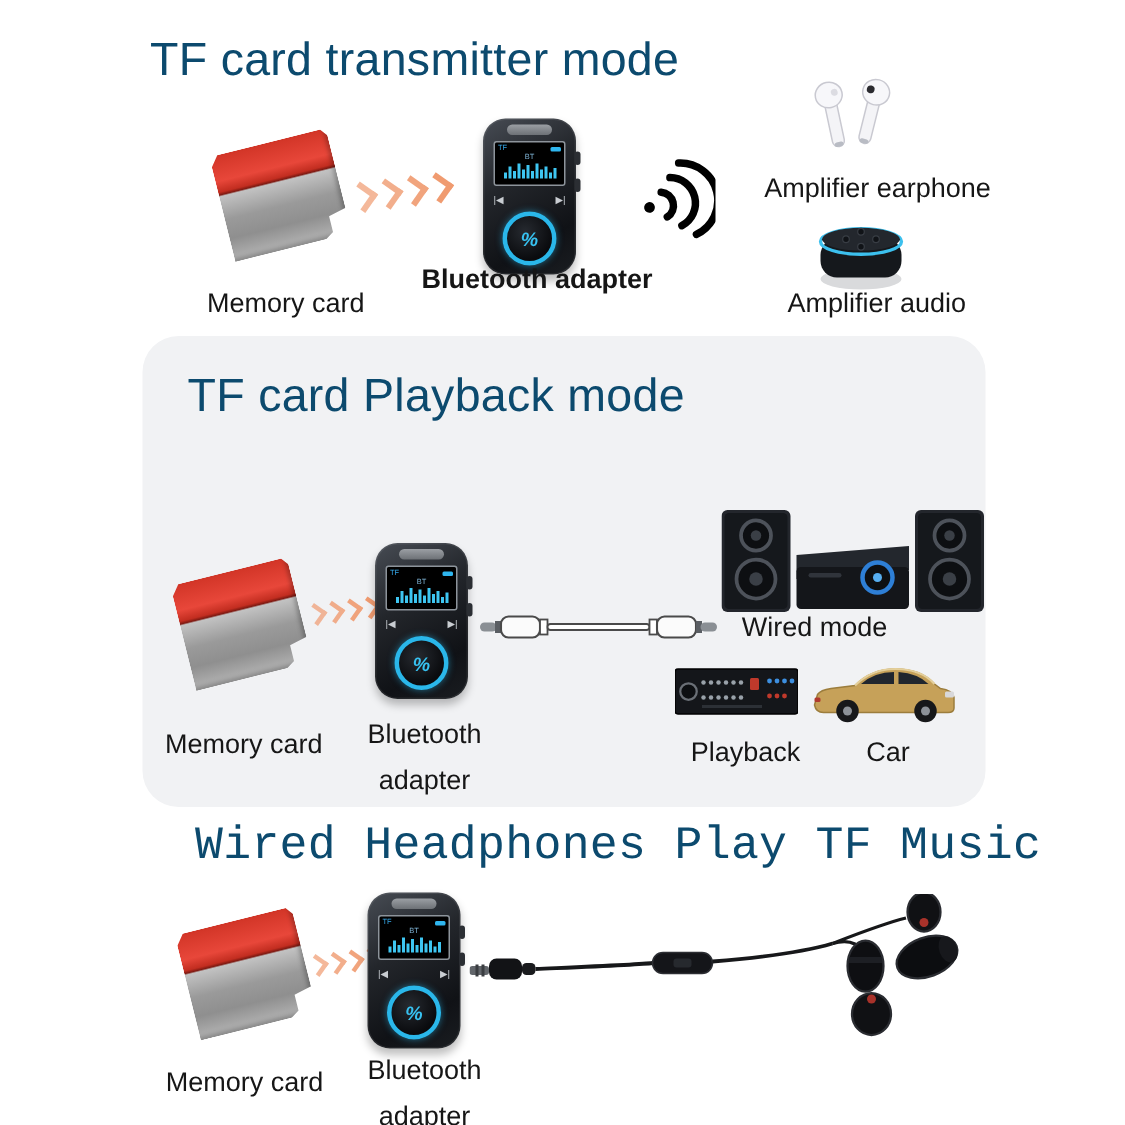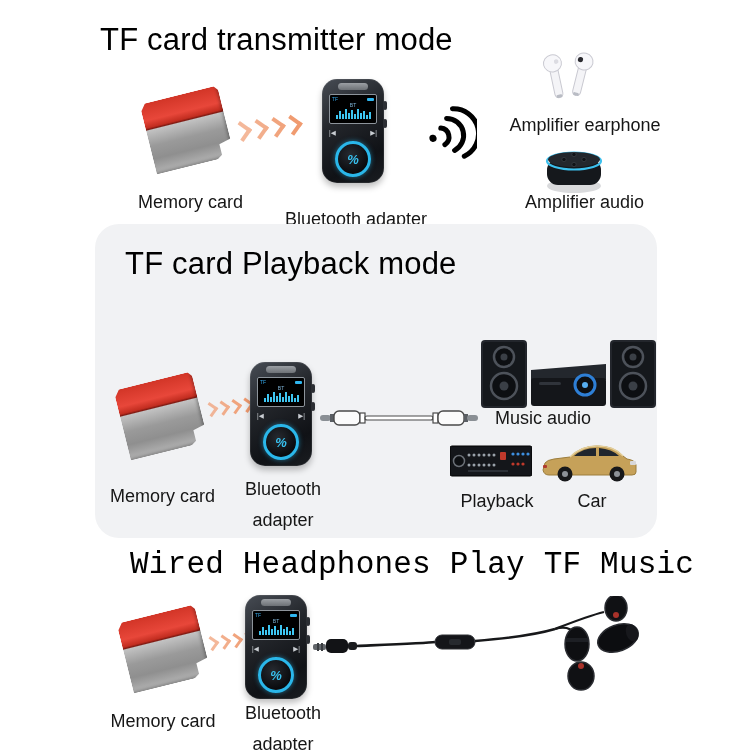--- a/index.html
+++ b/index.html
@@ -1,19 +1,19 @@
 <!DOCTYPE html>
 <html><head>
 <meta charset="utf-8">
 <style>
   html,body{margin:0;padding:0;background:#fff;}
   #stage{position:relative;width:750px;height:750px;background:#ffffff;overflow:hidden;
          font-family:"Liberation Sans",sans-serif;color:#111;}
   .abs{position:absolute;}
-  .ttl{position:absolute;font-size:31px;color:#000000;white-space:nowrap;letter-spacing:.2px;}
+  .ttl{position:absolute;font-size:31px;color:#0c4a6e;white-space:nowrap;letter-spacing:.2px;}
   .lbl{position:absolute;font-size:18px;color:#161616;text-align:center;white-space:nowrap;}
   .lbl2{position:absolute;font-size:18px;color:#161616;text-align:center;line-height:31px;}
 
   
   .panel{position:absolute;left:95px;top:224px;width:562px;height:314px;border-radius:24px;background:#f1f2f4;}
 
   
   .sdcard{position:absolute;width:96px;height:86px;}
   .sd-shape{width:80px;height:72px;margin:6px 0 0 7px;transform:rotate(-14deg);
     clip-path:polygon(7% 0,95% 0,100% 7%,100% 76%,85% 80%,85% 95%,78% 100%,0 100%,0 10%);
@@ -152,21 +152,21 @@
     <ellipse cx="30" cy="13.5" rx="26" ry="7.6" fill="#23272d"></ellipse>
     <circle cx="30" cy="8.5" r="2.2" fill="#101317" stroke="#383d44" stroke-width=".8"></circle>
     <circle cx="30" cy="18.5" r="2.2" fill="#101317" stroke="#383d44" stroke-width=".8"></circle>
     <circle cx="20" cy="13.5" r="2.2" fill="#101317" stroke="#383d44" stroke-width=".8"></circle>
     <circle cx="40" cy="13.5" r="2.2" fill="#101317" stroke="#383d44" stroke-width=".8"></circle>
   </svg>
 
   <div class="lbl" style="left:512px;top:192px;width:145px;">Amplifier audio</div>
 
   <div class="lbl" style="left:138px;top:192px;width:105px;">Memory card</div>
-  <div class="lbl" style="left:281px;top:209px;width:150px;">Bluetooth adapter</div>
+  <div class="lbl" style="left:281px;top:176px;width:150px;font-weight:bold;">Bluetooth adapter</div>
 
   <div class="panel"></div>
 
   <div class="ttl" style="left:125px;top:246px;">TF card Playback mode</div>
 
   <div class="sdcard" style="left:114px;top:374px;">
     <div class="sd-shape"></div>
   </div>
 
   <div class="chev chev-sm" style="left:204px;top:402px;">
@@ -237,21 +237,21 @@
     <circle cx="104" cy="45" r="3" fill="#57aef0"></circle>
     <rect x="58" y="42" width="22" height="3" rx="1.5" fill="#30343b"></rect>
     <rect x="129" y="0" width="46" height="68" rx="4" fill="#23262c"></rect>
     <rect x="131" y="2" width="42" height="64" rx="3" fill="#15181c"></rect>
     <circle cx="152" cy="17" r="10" fill="#0d0f12" stroke="#4d525a" stroke-width="2.5"></circle>
     <circle cx="152" cy="17" r="3.5" fill="#3a3f46"></circle>
     <circle cx="152" cy="46" r="13" fill="#0d0f12" stroke="#4d525a" stroke-width="2.5"></circle>
     <circle cx="152" cy="46" r="4.5" fill="#3a3f46"></circle>
   </svg>
 
-  <div class="lbl" style="left:478px;top:408px;width:130px;">Music audio</div>
+  <div class="lbl" style="left:478px;top:408px;width:130px;">Wired mode</div>
 
   <svg class="abs" style="left:450px;top:444px;" width="82" height="34" viewBox="0 0 82 34">
     <rect x="0" y="2" width="82" height="30" rx="2" fill="#14161a" stroke="#000" stroke-width="1"></rect>
     <circle cx="9" cy="17" r="5.5" fill="#0d0f12" stroke="#6a6f76" stroke-width="1.5"></circle>
     <g fill="#99a1a9">
       <circle cx="19" cy="11" r="1.5"></circle>
         <circle cx="24" cy="11" r="1.5"></circle>
         <circle cx="29" cy="11" r="1.5"></circle>
       <circle cx="34" cy="11" r="1.5"></circle>
         <circle cx="39" cy="11" r="1.5"></circle>

